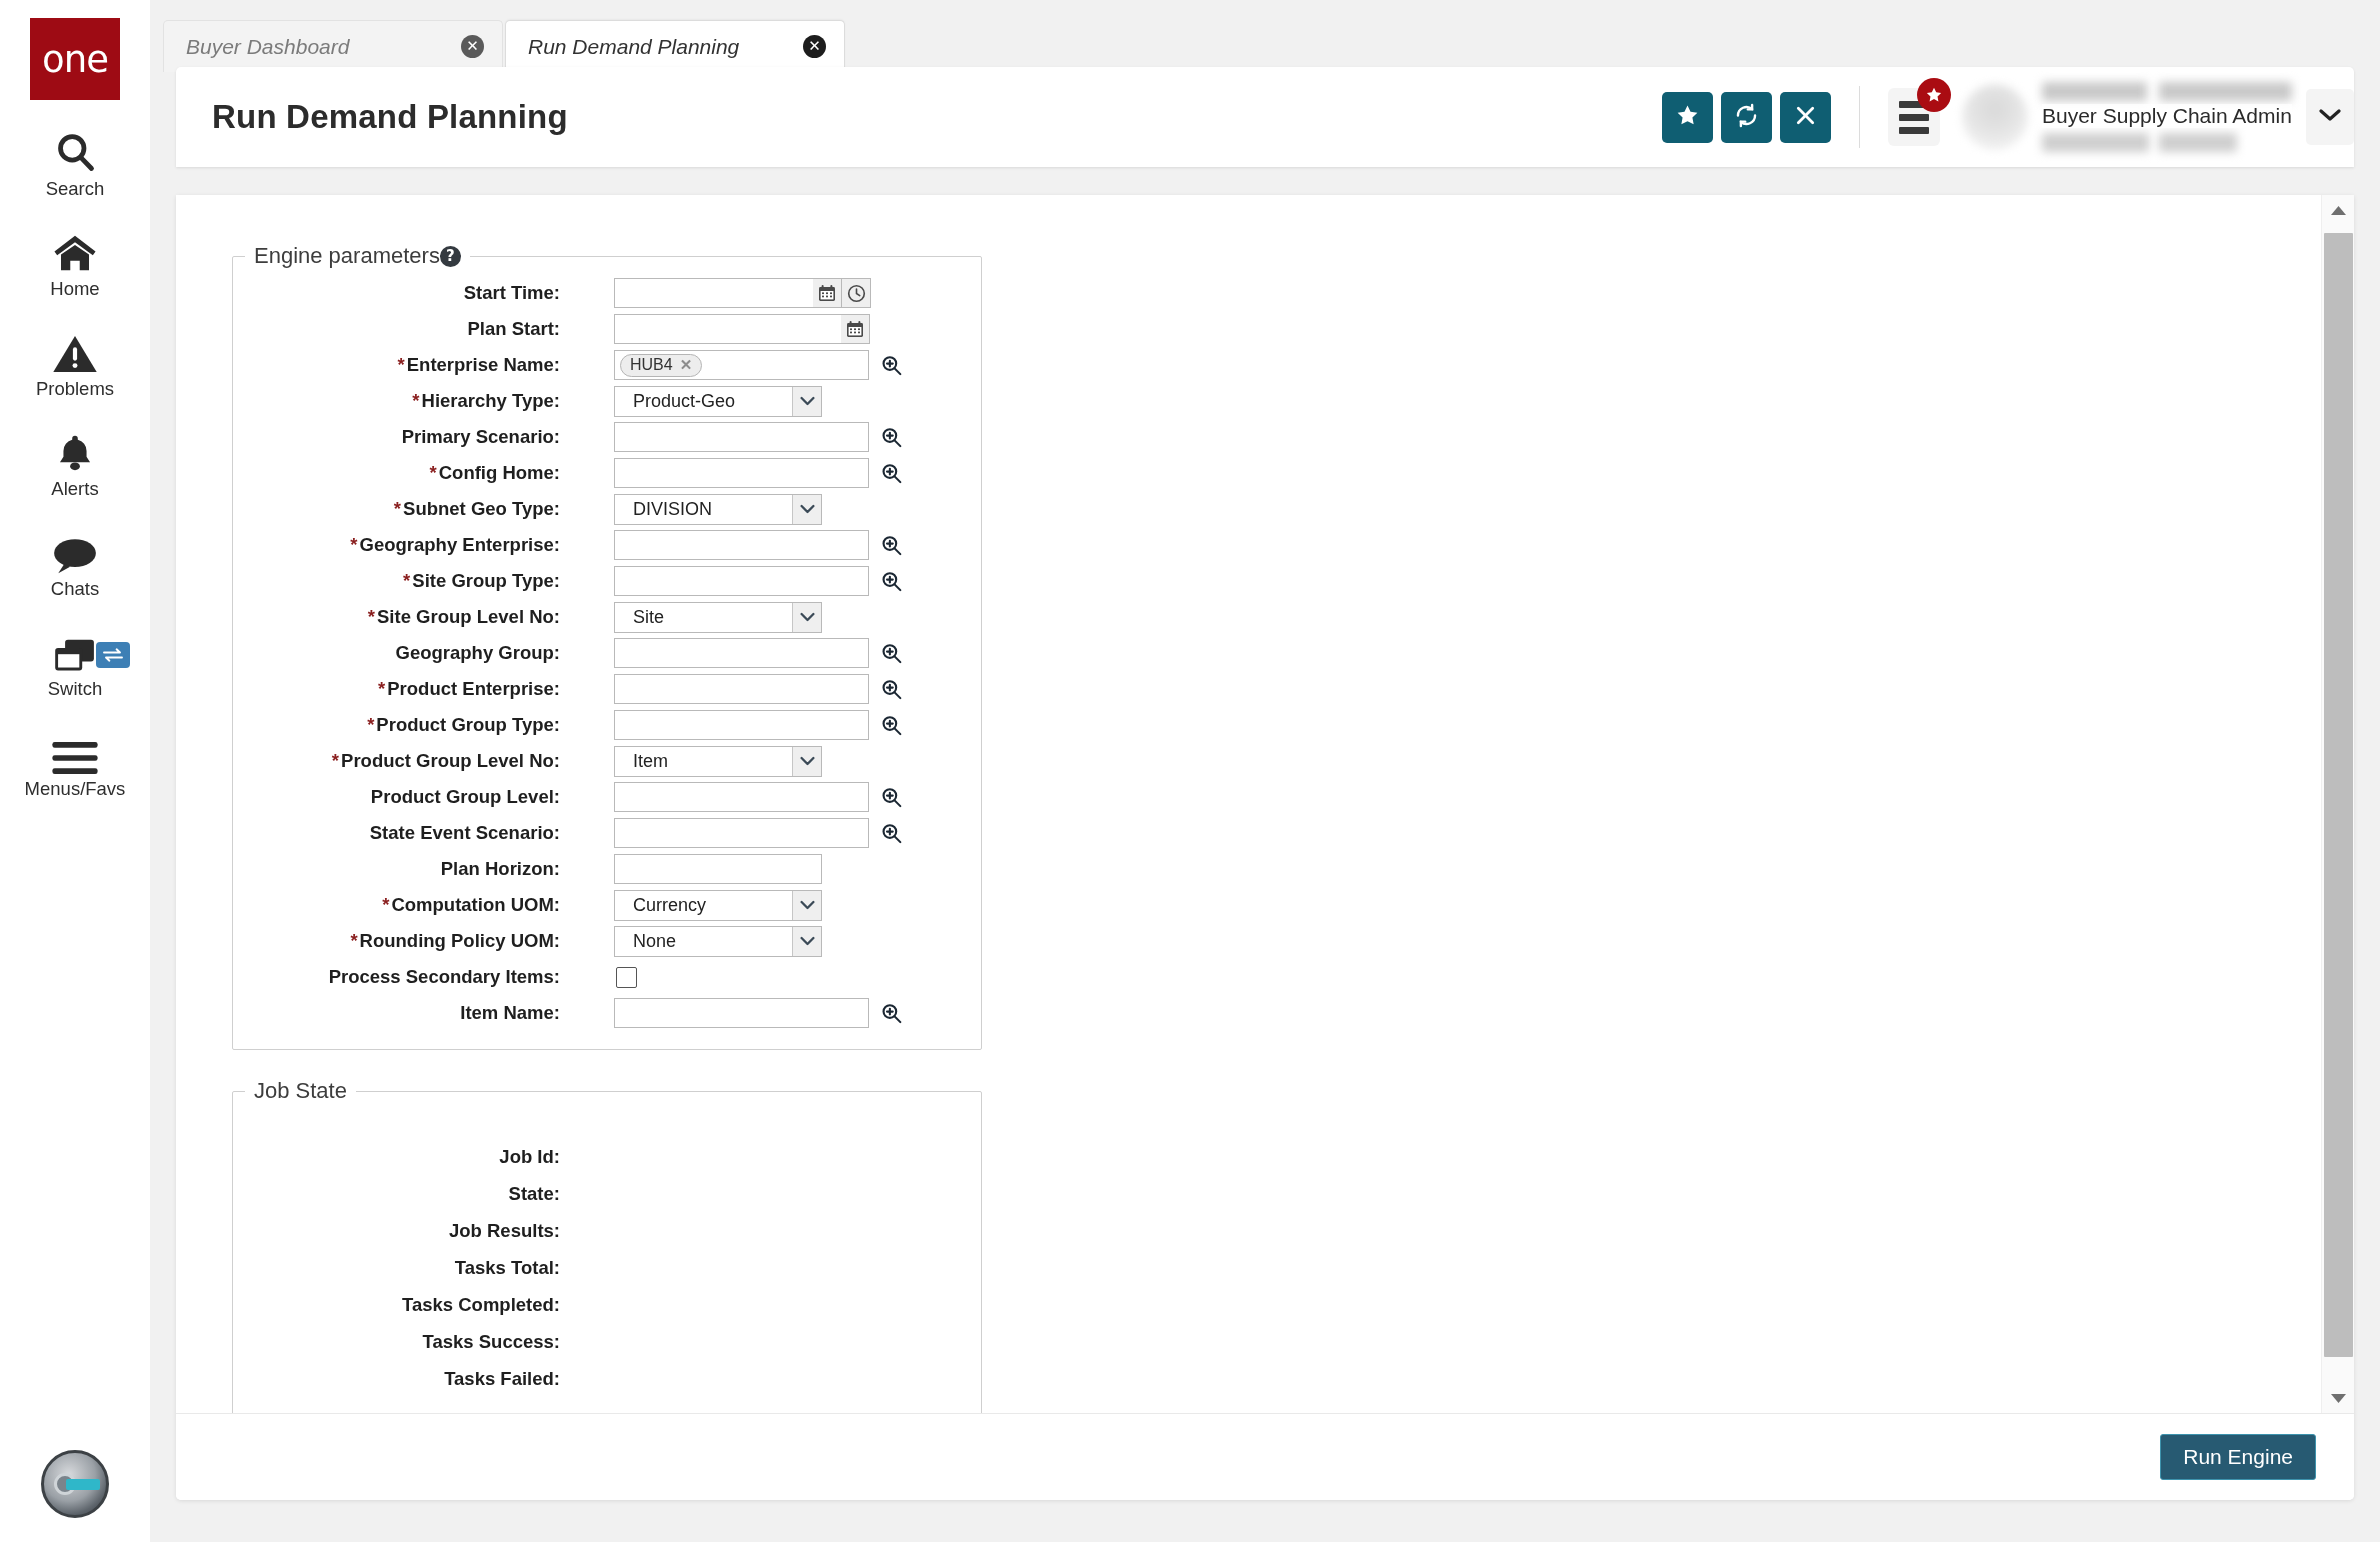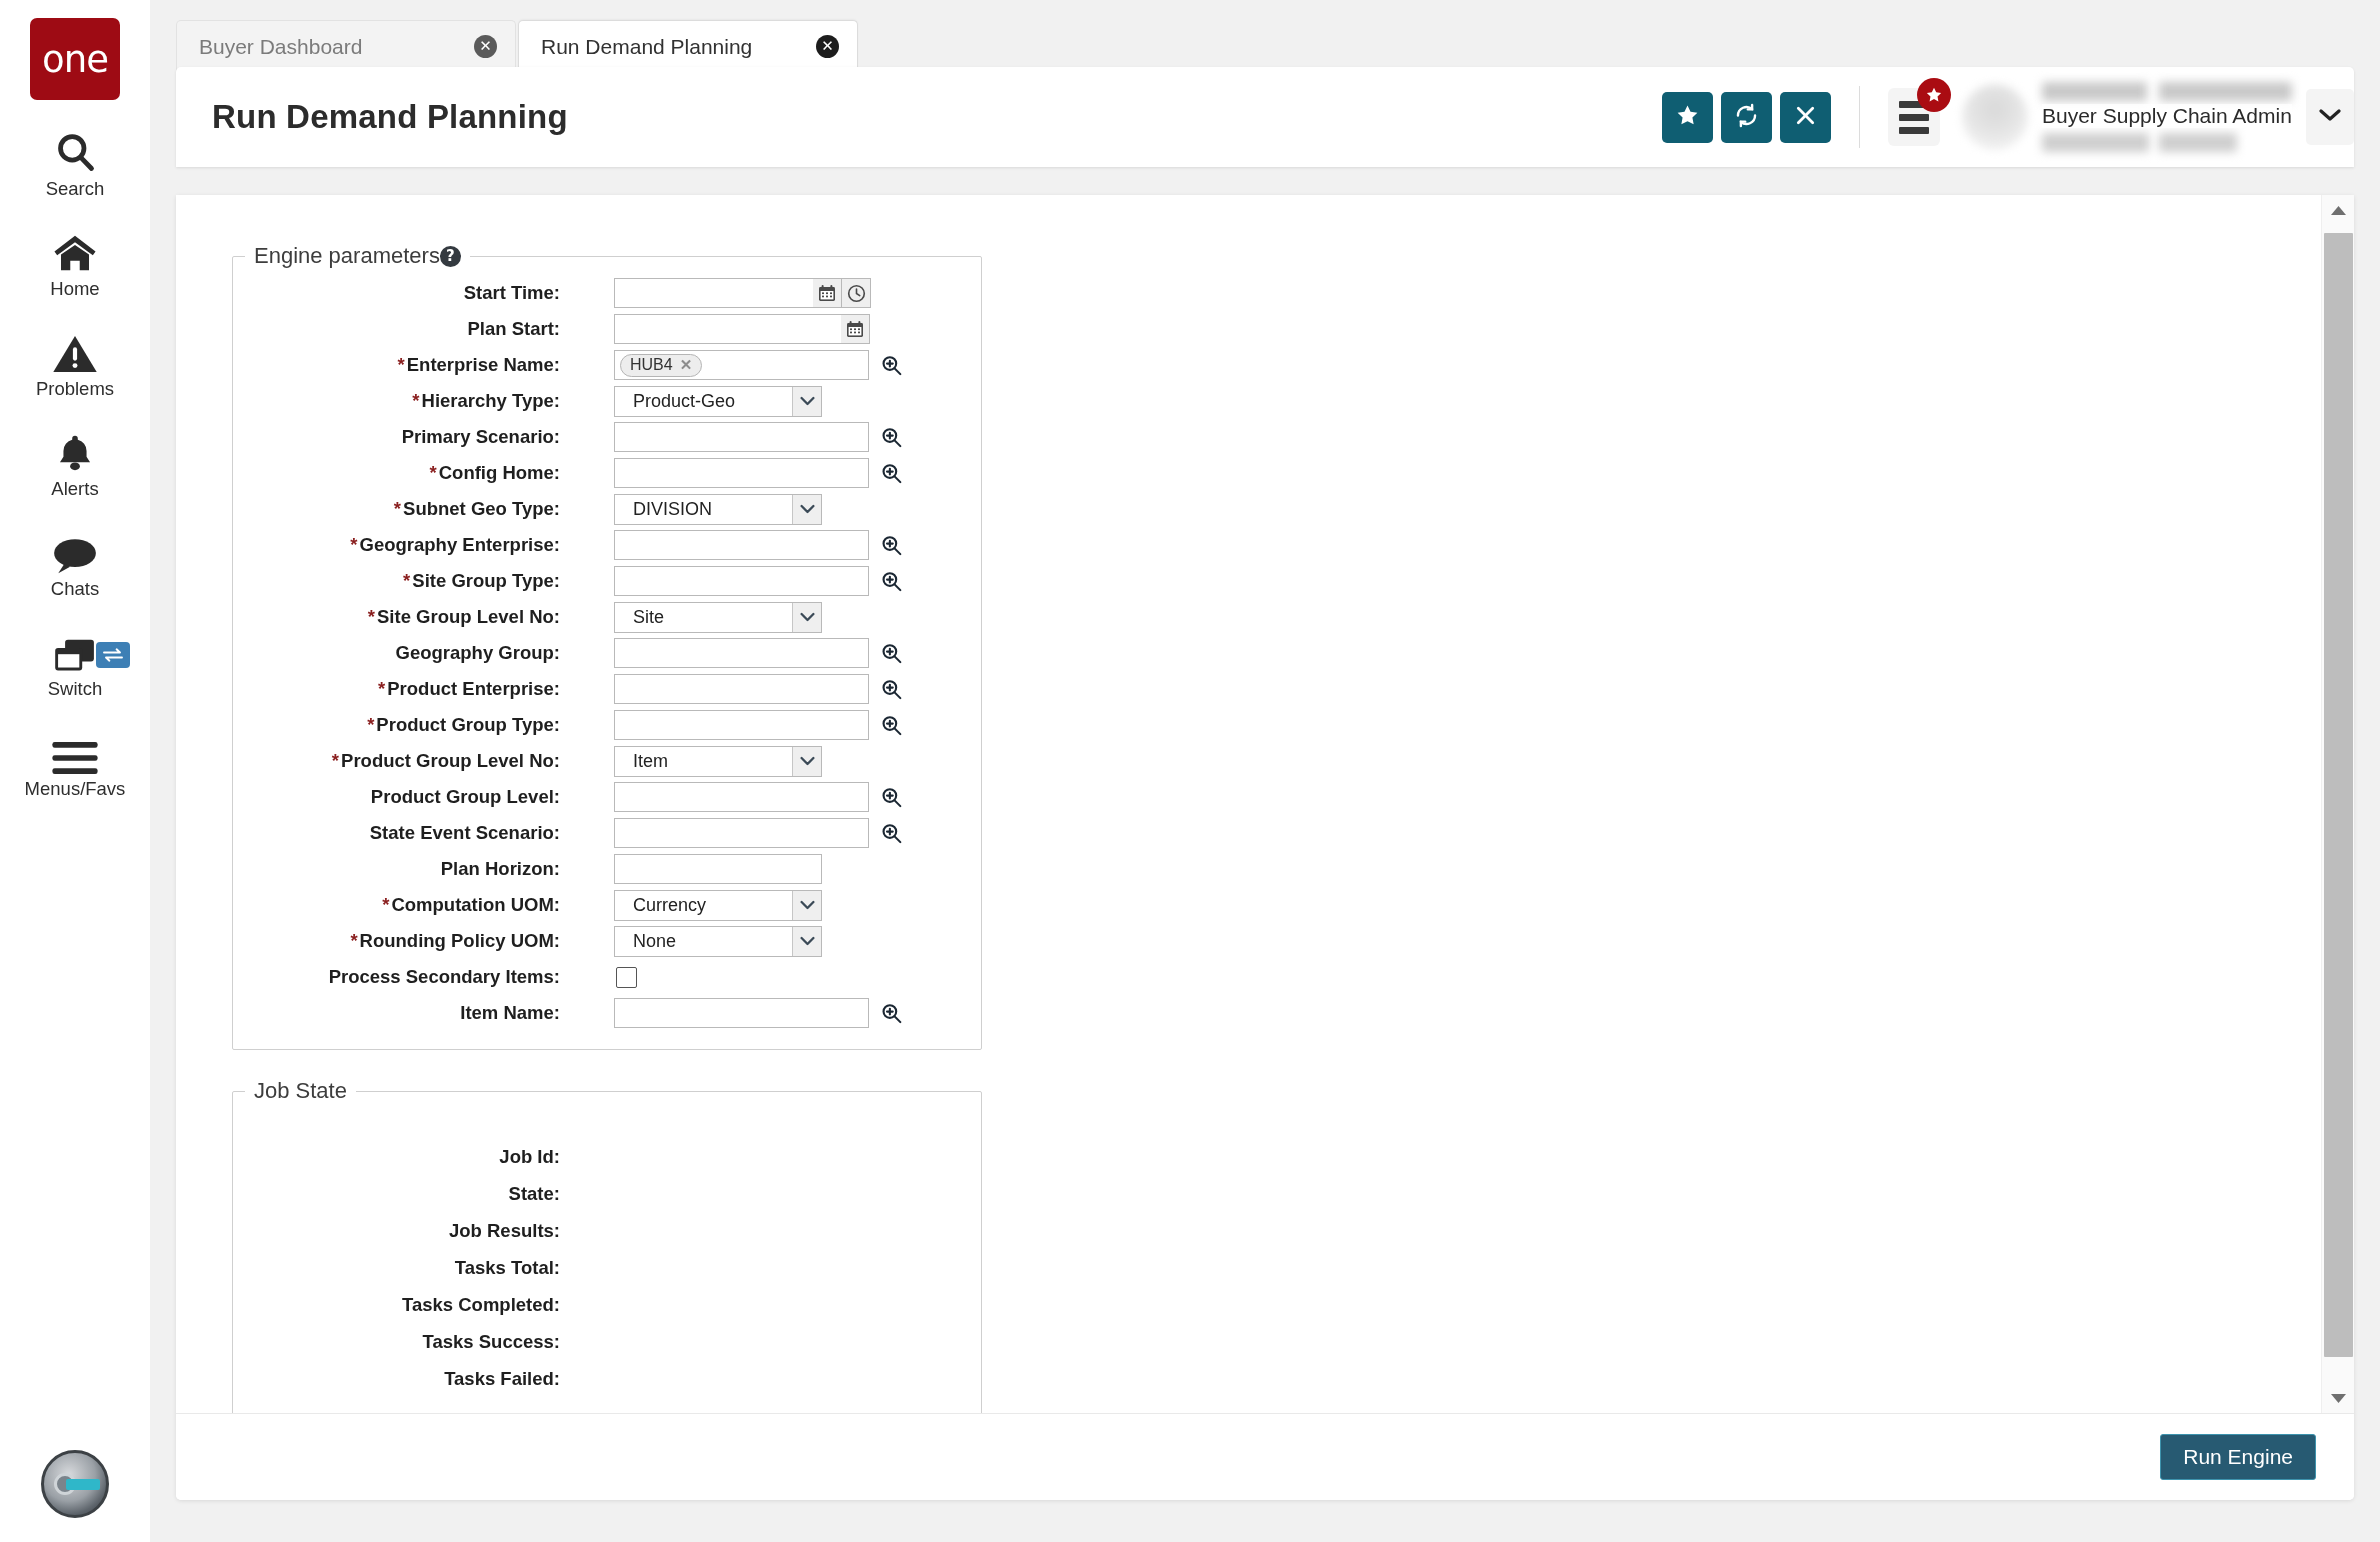--- a/index.html
+++ b/index.html
@@ -18,21 +18,21 @@
     width: 150px; min-width: 150px; height: 1542px;
     background: #ffffff;
     display: flex; flex-direction: column; align-items: center;
     position: relative;
     z-index: 5;
   }
   .logo {
     margin-top: 18px;
     width: 90px; height: 82px;
     background: #9e0b14;
-    border-radius: 7px;
+    border-radius: 0;
     display: flex; align-items: center; justify-content: center;
   }
   .logo-text {
     color: #fff; font-size: 37px; font-weight: 400;
     letter-spacing: -1px; font-family: "DejaVu Sans", sans-serif;
   }
   .rail-item {
     margin-top: 28px;
     width: 150px;
     display: flex; flex-direction: column; align-items: center;
@@ -68,21 +68,21 @@
     border-radius: 50%; border: 3px solid #cfd4d8; background: #7b848c;
   }
 
   
   .main-col { flex: 1; height: 1542px; position: relative; background: #f1f1f1; }
 
   
   .tabbar {
     position: absolute; top: 0; left: 0; right: 0; height: 72px;
     background: #f1f1f1;
-    display: flex; align-items: flex-end; padding-left: 26px;
+    display: flex; align-items: flex-end; padding-left: 13px; font-style: italic;
   }
   .tab {
     height: 52px; min-width: 340px;
     display: flex; align-items: center; justify-content: space-between;
     padding: 0 18px 0 22px;
     font-size: 21px; color: #7b7b7b;
     background: #f3f3f3;
     border: 1px solid #e2e2e2; border-bottom: none;
     border-radius: 5px 5px 0 0;
     margin-right: 2px; cursor: pointer;

